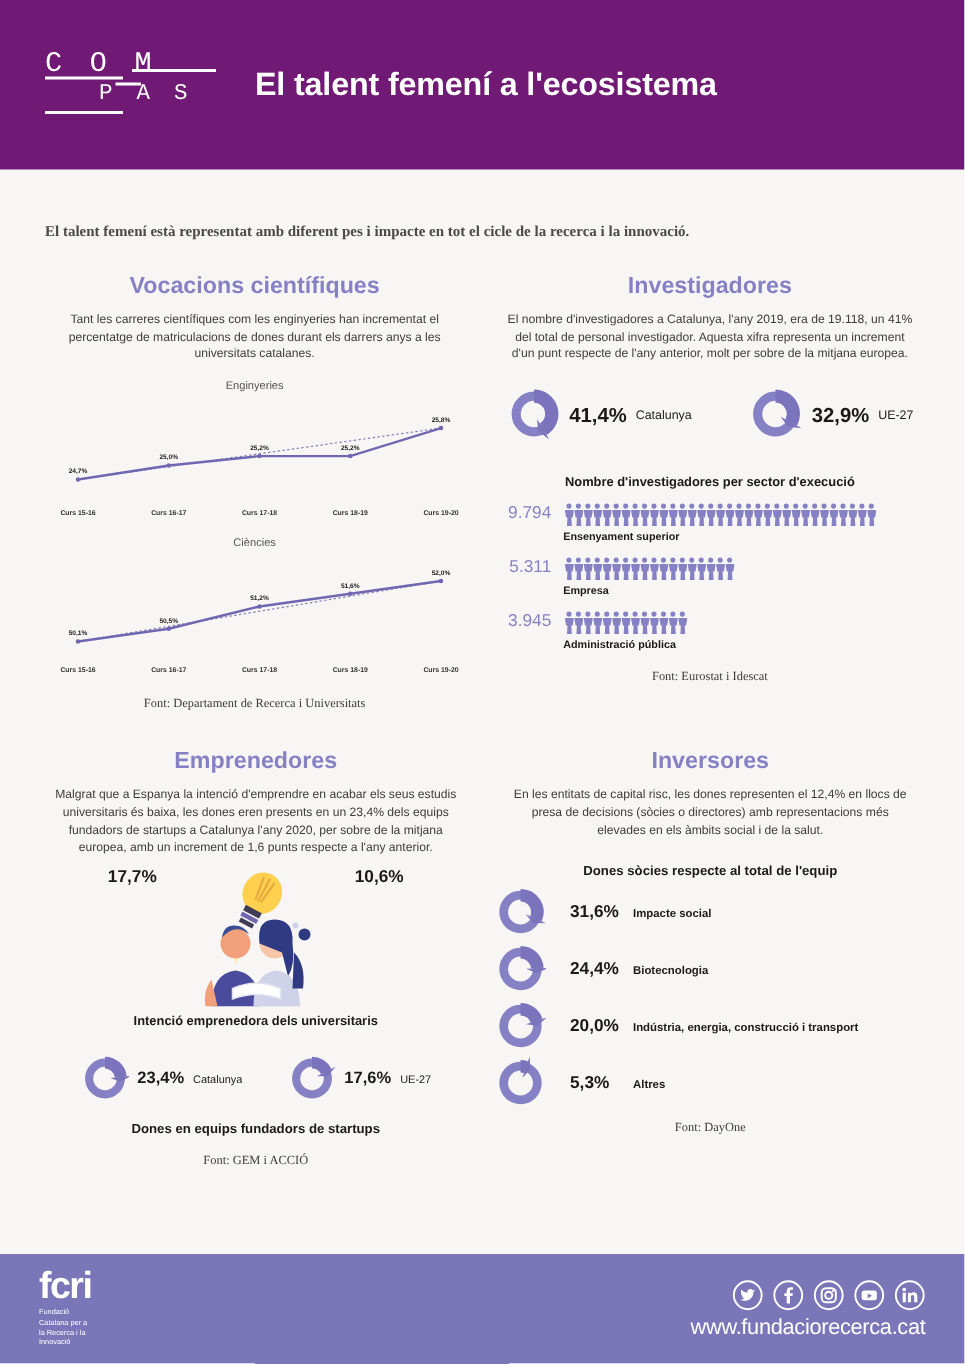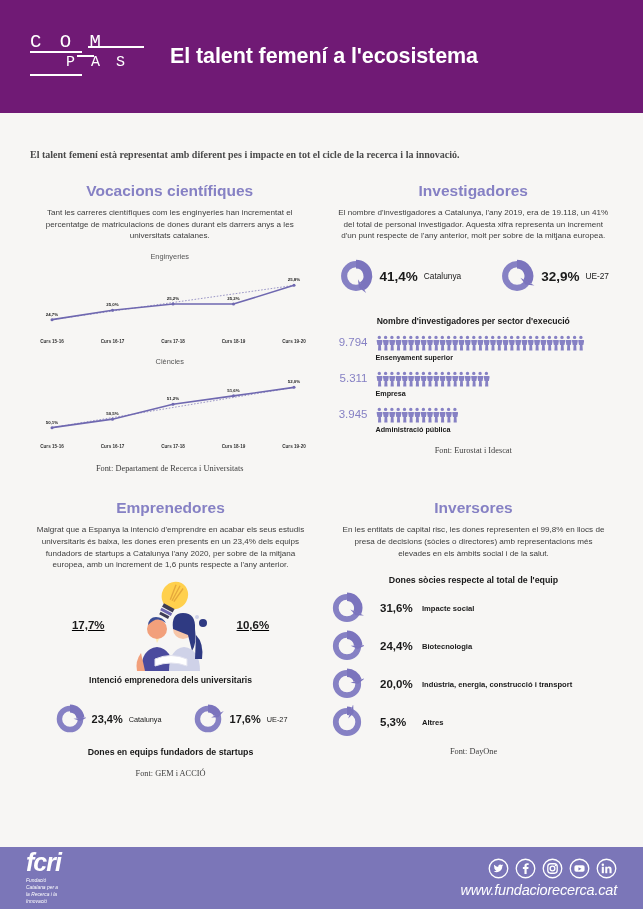--- a/index.html
+++ b/index.html
@@ -68,39 +68,39 @@
 
   
   .picto-title { text-align:center; font-size:8.6px; font-weight:bold; color:#1a1a1a; margin:22px 0 9px; }
   .picto-row { display:flex; align-items:flex-start; margin-bottom:9px; }
   .picto-num { width:46px; text-align:right; font-size:11.5px; color:#8681c4; padding-right:8px; padding-top:1px;}
   .picto-right { flex:1; }
   .picto-icons { line-height:0; }
   .picto-name { font-size:7.2px; font-weight:bold; color:#1a1a1a; margin-top:2px; }
 
   
-  .illus-row { display:flex; align-items:center; justify-content:center; margin-top:8px;text-decoration:underline; }
+  .illus-row { display:flex; align-items:flex-start; justify-content:center; margin-top:8px; }
   .illus-pct { font-size:11.5px; font-weight:bold; color:#1a1a1a; }
   .illus-cap { text-align:center; font-size:8.6px; font-weight:bold; color:#1a1a1a; margin-top:4px; }
 
   .mini-donut-row { display:flex; justify-content:center; gap:30px; margin-top:18px; align-items:center;}
   .mini-val { font-size:11px; font-weight:bold; color:#1a1a1a; }
   .mini-lbl { font-size:7.3px; color:#1a1a1a; }
   .mini-cap { text-align:center; font-size:8.8px; font-weight:bold; color:#1a1a1a; margin-top:12px; }
 
   
   .inv-title { text-align:center; font-size:8.8px; font-weight:bold; color:#1a1a1a; margin:16px 0 4px; }
   .inv-row { display:flex; align-items:center; height:38px; }
   .inv-pct { width:58px; font-size:11.5px; font-weight:bold; color:#1a1a1a; padding-left:16px; }
   .inv-name { font-size:7.6px; font-weight:bold; color:#1a1a1a; }
 
   
   .footer {
-    position:absolute; left:0; bottom:0; width:643px; height:62px;
-    background:#7b76b8; display:flex; align-items:center; padding:0 26px;font-style:italic;
+    position:absolute; left:0; bottom:0; width:643px; height:73px;
+    background:#7b76b8; display:flex; align-items:center; padding:0 26px;
   }
   .fcri { color:#fff; }
   .fcri-name { font-size:25px; font-weight:bold; letter-spacing:-1px; line-height:1; }
   .fcri-sub { font-size:4.9px; line-height:1.42; margin-top:3px; }
   .footer-right { margin-left:auto; text-align:right; }
   .social { display:flex; gap:6px; justify-content:flex-end; }
   .social svg { display:block; }
   .weburl { color:#fff; font-size:14.5px; margin-top:3px; letter-spacing:-0.2px; }
 </style>
 </head>
@@ -489,21 +489,21 @@
         </div>
       <div class="mini-cap">
         <span>Dones en equips fundadors de startups</span>
       </div>
 
       <div class="source">Font: GEM i ACCIÓ</div>
     </div>
 
     <div class="col">
       <div class="sec-title">Inversores</div>
-      <div class="sec-desc">En les entitats de capital risc, les dones representen el 99,8% en llocs de presa de decisions (sòcies o directores) amb representacions més elevades en els àmbits social i de la salut.</div>
+      <div class="sec-desc">En les entitats de capital risc, les dones representen el 12,4% en llocs de presa de decisions (sòcies o directores) amb representacions més elevades en els àmbits social i de la salut.</div>
 
       <div class="inv-title">Dones sòcies respecte al total de l'equip</div>
       <div id="inv-list">
           <div class="inv-row">
             <svg width="34" height="34" viewBox="0 0 34 34">
               <circle cx="17" cy="17" r="11.22" fill="none" stroke="#8681c4" stroke-width="5.78"></circle>
               <path d="M17,5.779999999999999 A11.22,11.22 0 0 1 27.269005956806694,21.520610208707296" fill="none" stroke="#7b74bd" stroke-width="8.381" stroke-linecap="butt"></path>
               <path d="M25.4744244344731,24.353402648053844 L34.146128127880274,24.54804916665976 L20.39188378573312,18.493171250754834 Z" fill="#7b74bd"></path>
             </svg>
             <div class="inv-pct">31,6%</div>

